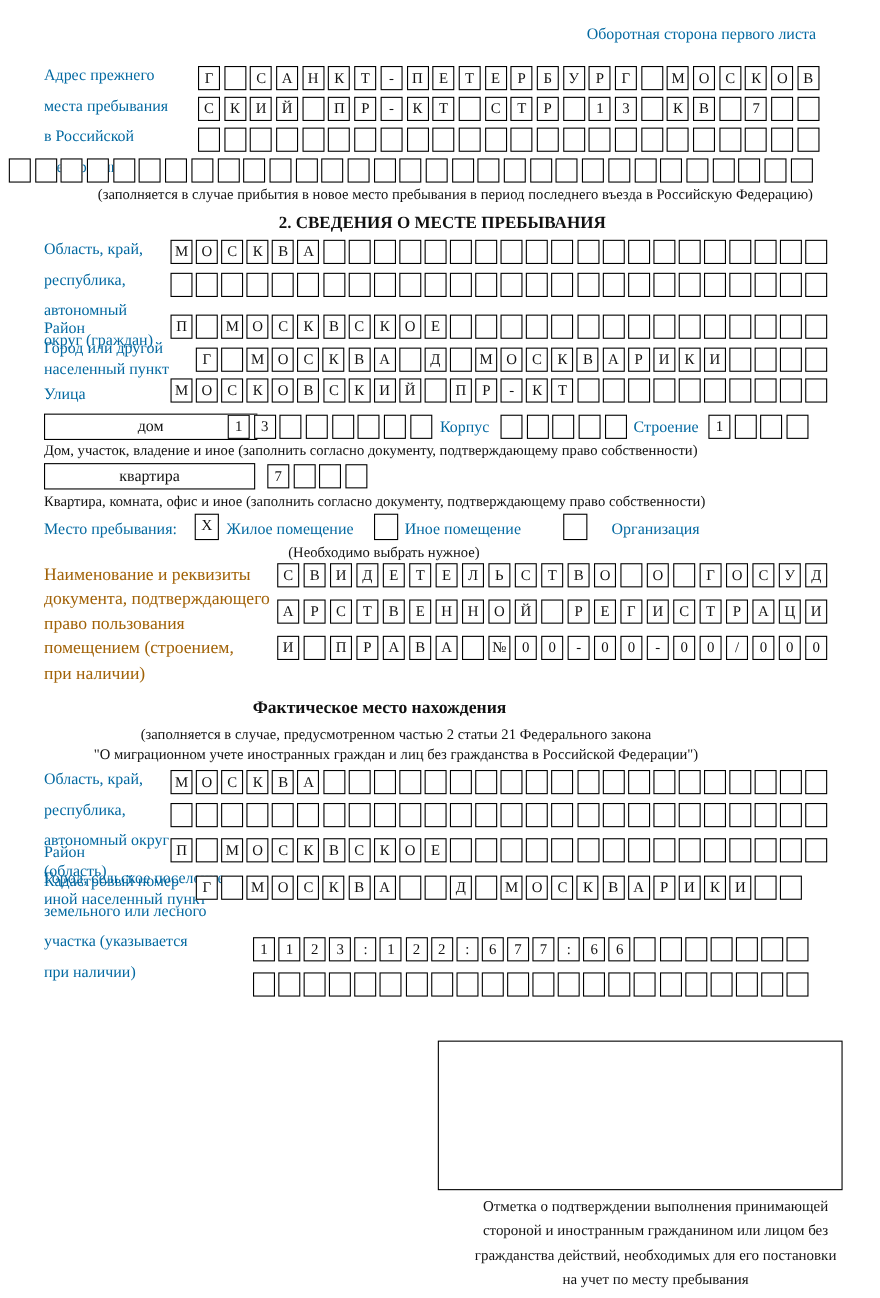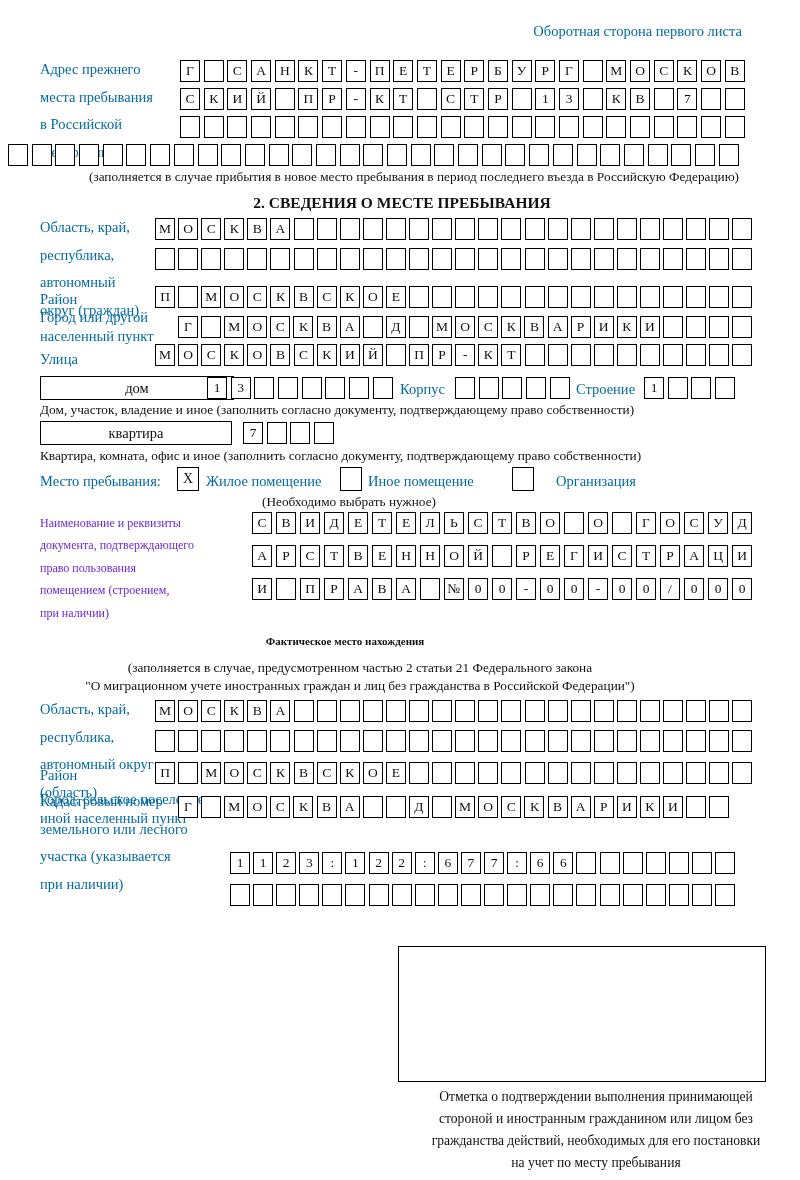--- a/index.html
+++ b/index.html
@@ -1,20 +1,20 @@
 <!DOCTYPE html>
 <html><head>
 <meta charset="utf-8">
 <style>
   html,body{margin:0;padding:0;background:#fff;}
   #page{position:relative;width:800px;height:1180px;background:#ffffff;
         font-family:"Liberation Serif","DejaVu Serif",serif;color:#111;overflow:hidden;}
   .abs{position:absolute;}
   .lbl{font-size:14.5px;line-height:27.5px;color:#0369a1;}
-  .lbl-tight{font-size:12px;line-height:22.4px;color:#6d28d9;}
+  .lbl-tight{font-size:16px;line-height:22.4px;color:#a16207;}
   .cellrow{position:absolute;display:flex;gap:3.7px;}
   .cellrow.tight{gap:3.1px;}
   .cell{flex:0 0 auto;width:20px;height:22px;border:1.9px solid #000;box-sizing:border-box;
         display:flex;align-items:center;justify-content:center;
         font-size:13.5px;line-height:1;background:#fff;}
   .caption{font-size:13.3px;color:#111;}
   .center{text-align:center;padding-left:14px;}
   .bold{font-weight:bold;}
   .labelbox{position:absolute;border:1.6px solid #000;box-sizing:border-box;height:24px;
             display:flex;align-items:center;justify-content:center;font-size:14.5px;background:#fff;}
@@ -429,21 +429,21 @@
       <span class="cell">0</span>
       <span class="cell">-</span>
       <span class="cell">0</span>
       <span class="cell">0</span>
       <span class="cell">/</span>
       <span class="cell">0</span>
       <span class="cell">0</span>
       <span class="cell">0</span>
     </div>
 
-  <div class="abs center bold" style="left:0;top:635px;width:662px;font-size:11px;">Фактическое место нахождения</div>
+  <div class="abs center bold" style="left:0;top:635px;width:662px;font-size:16px;">Фактическое место нахождения</div>
   <div class="abs center notes" style="left:0;top:659px;width:692px;text-align:center;">
       <div>(заполняется в случае, предусмотренном частью 2 статьи 21 Федерального закона</div>
       <div>"О миграционном учете иностранных граждан и лиц без гражданства в Российской Федерации")</div>
     </div>
 
   <div class="abs lbl" style="left:40px;top:696px;width:140px;">
       <div>Область, край,</div>
       <div>республика,</div>
       <div>автономный округ</div>
       <div>(область)</div>

